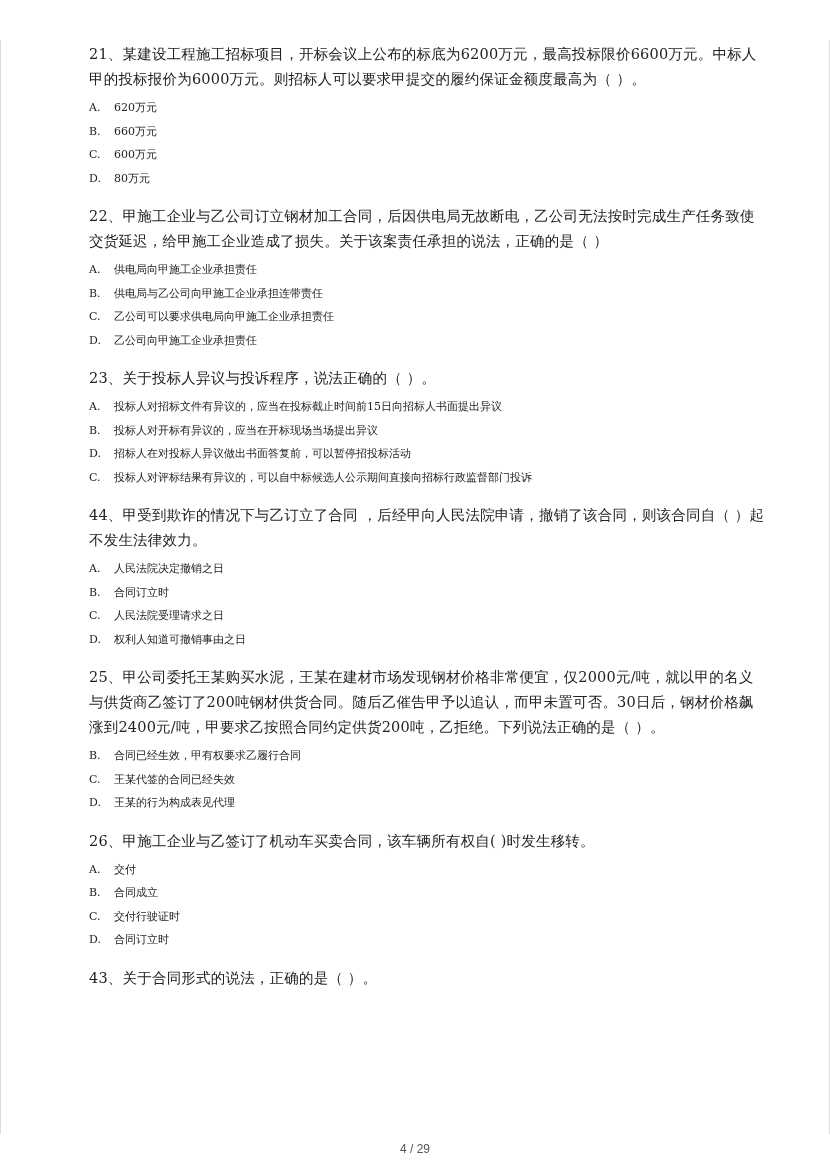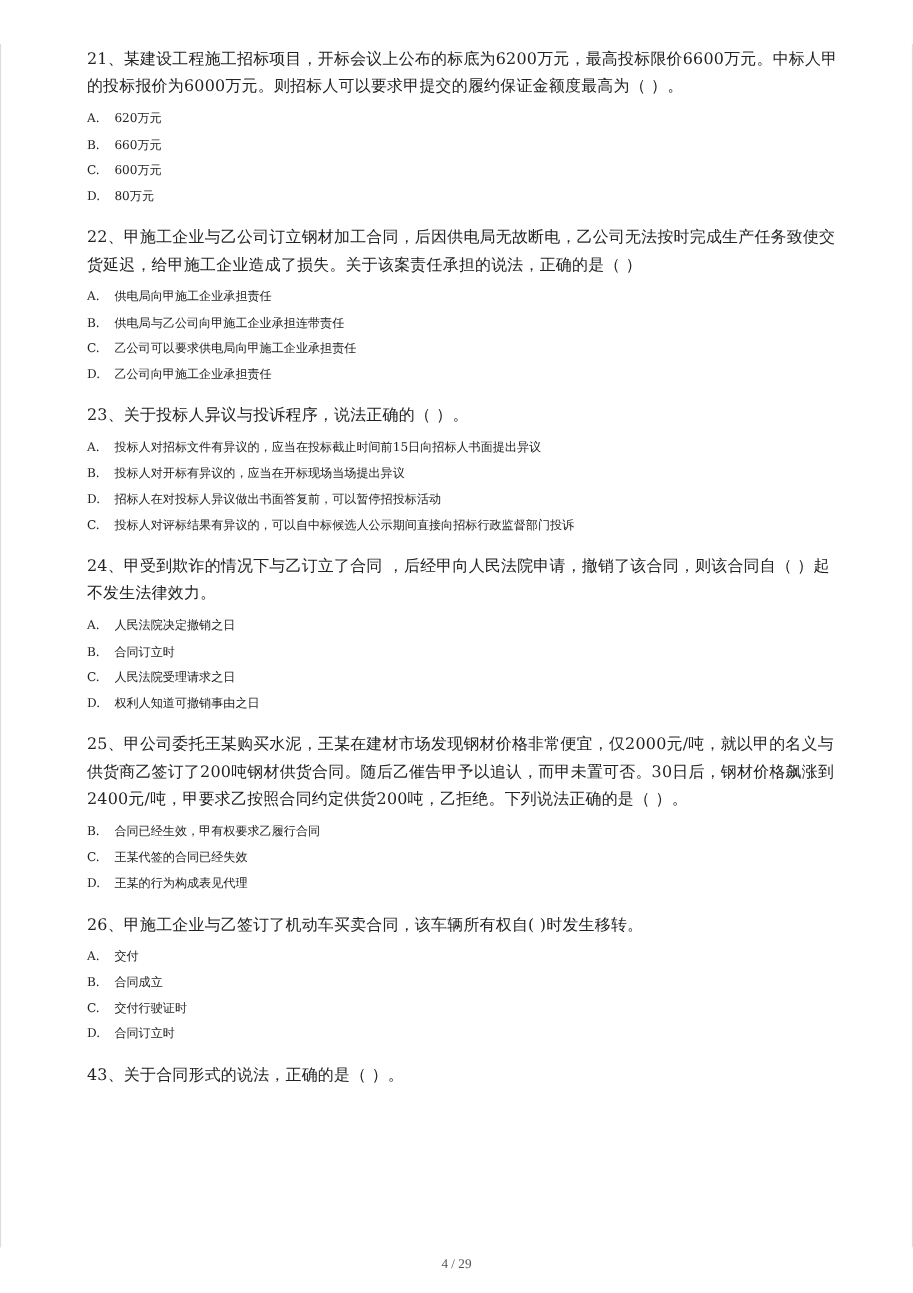--- a/index.html
+++ b/index.html
@@ -1,27 +1,27 @@
 <!DOCTYPE html>
 <html><head>
   <meta charset="utf-8">
   <style>
     html, body { margin: 0; padding: 0; background: #ffffff; }
     body { width: 830px; height: 1175px; position: relative; overflow: hidden;
            font-family: "DejaVu Serif", "Liberation Serif", serif; color: #222222; }
     .page-frame { position: absolute; left: 0; top: 40px; width: 828px; height: 1094px;
                   border-left: 1px solid #dcdcdc; border-right: 1px solid #dcdcdc; }
     .content { position: absolute; left: 75px; top: 42px; width: 690px; }
-    .question { margin: 0 0 14px 4px; }
+    .question { margin: 0 0 14px 14px; }
     .stem { font-size: 14.5px; line-height: 25px; margin: 0 0 4px 0; letter-spacing: 0.2px; }
     .options { list-style: none; margin: 0; padding: 0; }
     .option { font-size: 11px; line-height: 23.5px; white-space: nowrap; }
     .opt-letter { display: inline-block; width: 25px; }
     .page-number { position: absolute; top: 1142px; left: 0; width: 830px; text-align: center;
-                   font-size: 12px; color: #555555; font-family: Liberation Serif, serif; }
+                   font-size: 12px; color: #555555; font-family: Liberation Sans, sans-serif; }
   </style>
 </head>
 <body>
 
 <div class="page-frame"></div>
 
 <div class="content">
 
   <div class="question">
     <p class="stem">21、某建设工程施工招标项目，开标会议上公布的标底为6200万元，最高投标限价6600万元。中标人甲的投标报价为6000万元。则招标人可以要求甲提交的履约保证金额度最高为（ ）。</p>
@@ -47,21 +47,21 @@
     <p class="stem">23、关于投标人异议与投诉程序，说法正确的（ ）。</p>
     <ul class="options">
       <li class="option"><span class="opt-letter">A.</span><span>投标人对招标文件有异议的，应当在投标截止时间前15日向招标人书面提出异议</span></li>
       <li class="option"><span class="opt-letter">B.</span><span>投标人对开标有异议的，应当在开标现场当场提出异议</span></li>
       <li class="option"><span class="opt-letter">D.</span><span>招标人在对投标人异议做出书面答复前，可以暂停招投标活动</span></li>
       <li class="option"><span class="opt-letter">C.</span><span>投标人对评标结果有异议的，可以自中标候选人公示期间直接向招标行政监督部门投诉</span></li>
     </ul>
   </div>
 
   <div class="question">
-    <p class="stem">24、甲受到欺诈的情况下与乙订立了合同 ，后经甲向人民法院申请，撤销了该合同，则该合同自（ ）起不发生法律效力。</p>
+    <p class="stem">44、甲受到欺诈的情况下与乙订立了合同 ，后经甲向人民法院申请，撤销了该合同，则该合同自（ ）起不发生法律效力。</p>
     <ul class="options">
       <li class="option"><span class="opt-letter">A.</span><span>人民法院决定撤销之日</span></li>
       <li class="option"><span class="opt-letter">B.</span><span>合同订立时</span></li>
       <li class="option"><span class="opt-letter">C.</span><span>人民法院受理请求之日</span></li>
       <li class="option"><span class="opt-letter">D.</span><span>权利人知道可撤销事由之日</span></li>
     </ul>
   </div>
 
   <div class="question">
     <p class="stem">25、甲公司委托王某购买水泥，王某在建材市场发现钢材价格非常便宜，仅2000元/吨，就以甲的名义与供货商乙签订了200吨钢材供货合同。随后乙催告甲予以追认，而甲未置可否。30日后，钢材价格飙涨到2400元/吨，甲要求乙按照合同约定供货200吨，乙拒绝。下列说法正确的是（ ）。</p>

